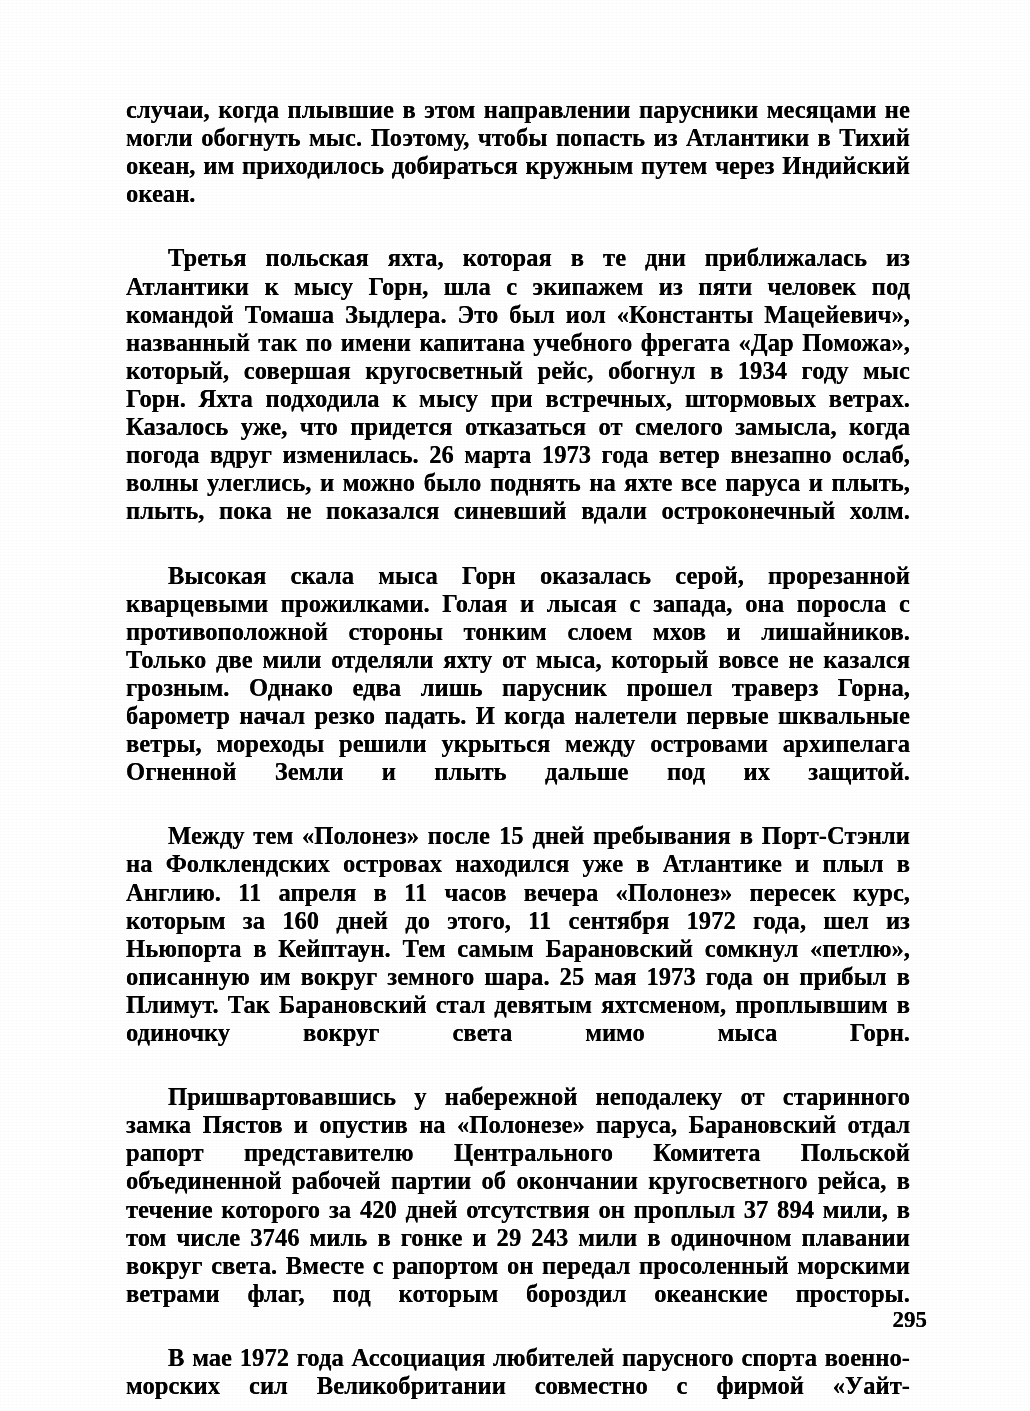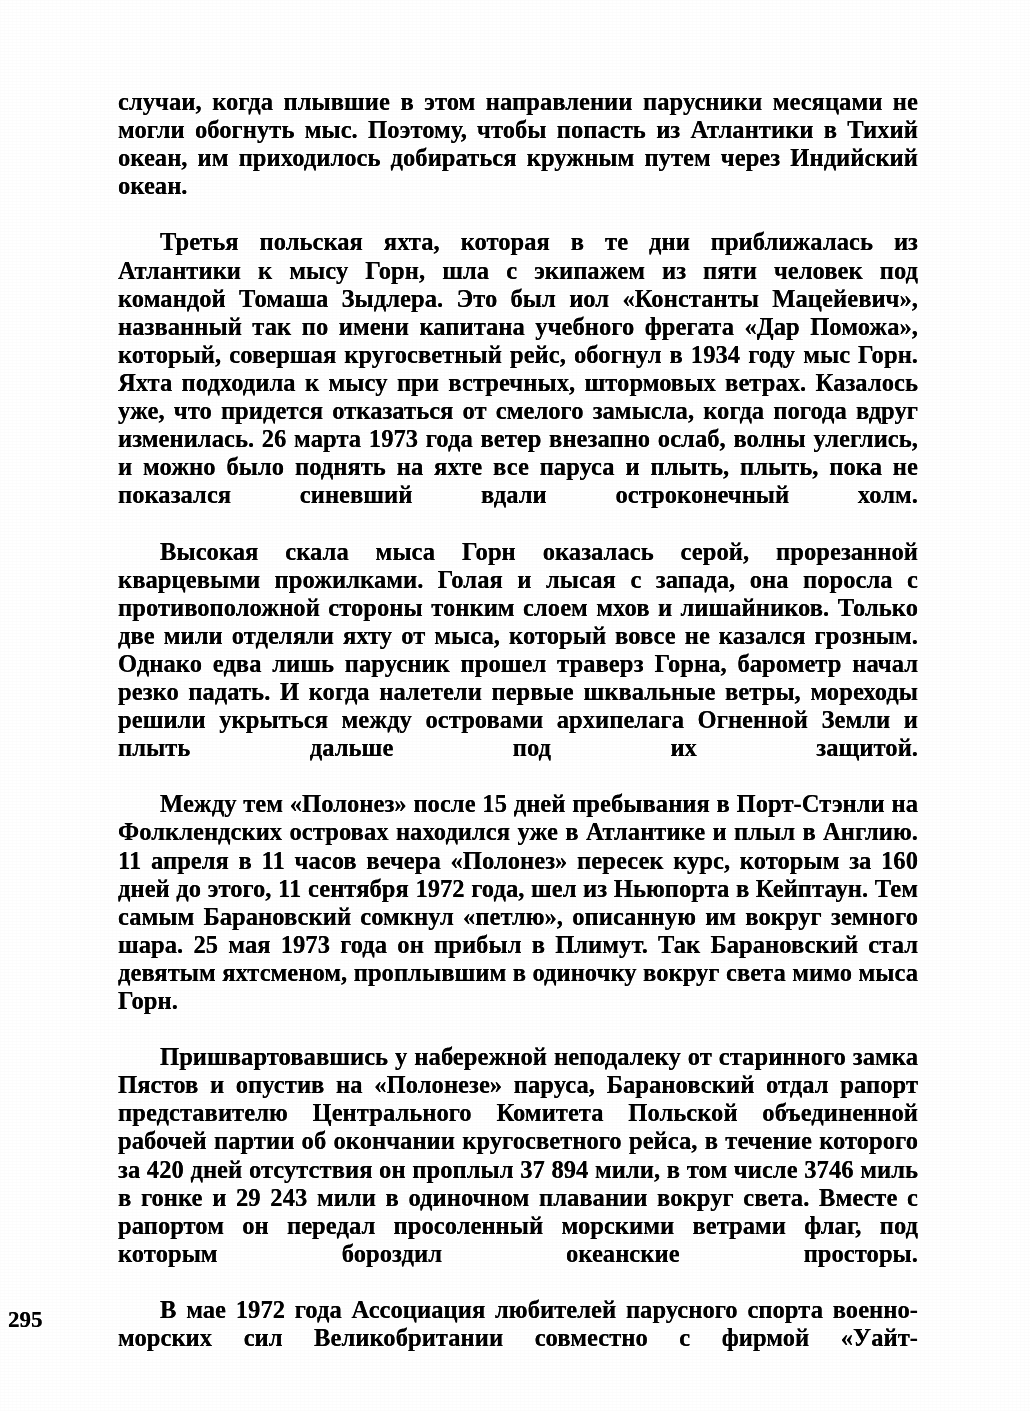--- a/index.html
+++ b/index.html
@@ -30,21 +30,21 @@
 
   
   .text-column {
     position: absolute;
     left: 118px;
     top: 88px;
     width: 800px;
   }
 
   .paragraph {
-    margin: 0;
+    margin: 8px;
     padding: 0;
     text-align: justify;
     text-justify: inter-word;
     font-size: 24.6px;
     line-height: 28.1px;
     letter-spacing: 0.02px;
     word-spacing: 0.2px;
     text-indent: 42px;
     font-weight: 600;
     hyphens: manual;
@@ -61,28 +61,30 @@
 
   
   .paragraph::after {
     content: "";
     display: inline-block;
     width: 100%;
   }
 
   .page-number {
     position: absolute;
-    left: 8px;
+    left: 0;
     top: 1306px;
     width: 918px;
+    text-align: right;
     font-size: 23px;
     line-height: 28px;
     font-weight: 600;
     font-family: "Liberation Serif", "DejaVu Serif", serif;
     text-shadow: 0 0 0.35px rgba(0,0,0,0.85);
+    padding-left: 9px;
   }
 
   
   .scan-grain {
     position: absolute;
     left: 0;
     top: 0;
     width: 1030px;
     height: 1411px;
     pointer-events: none;

